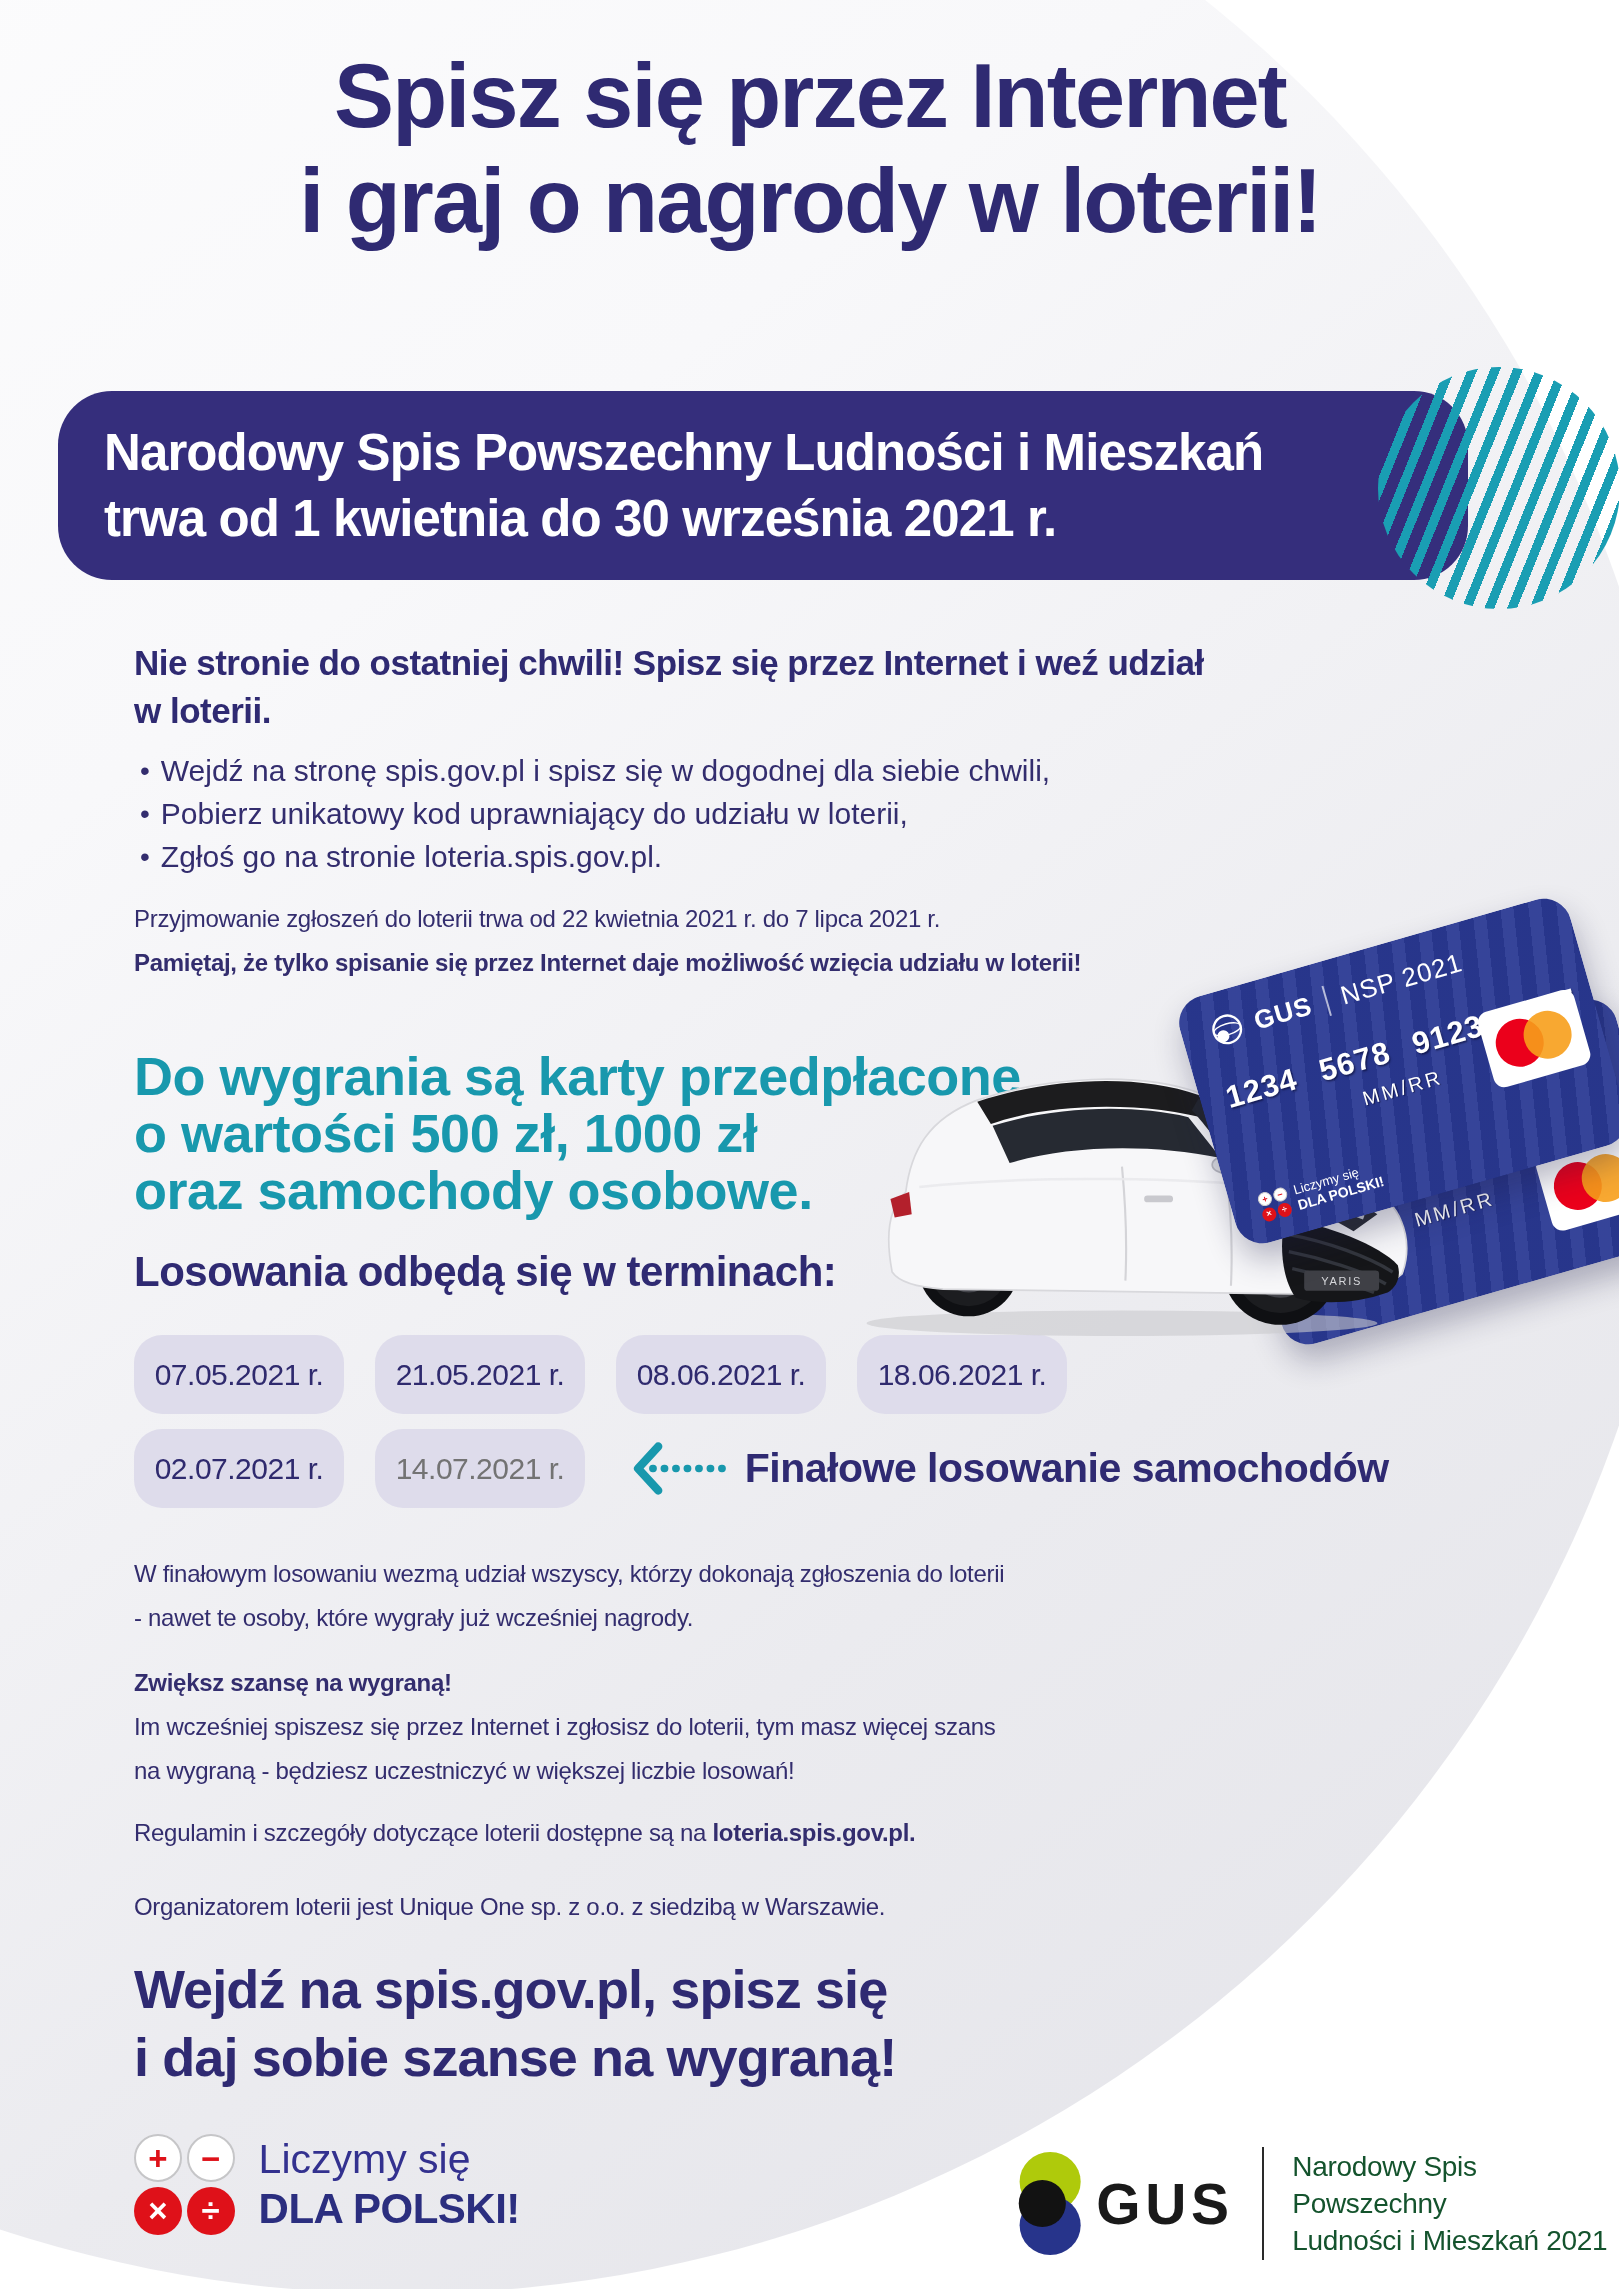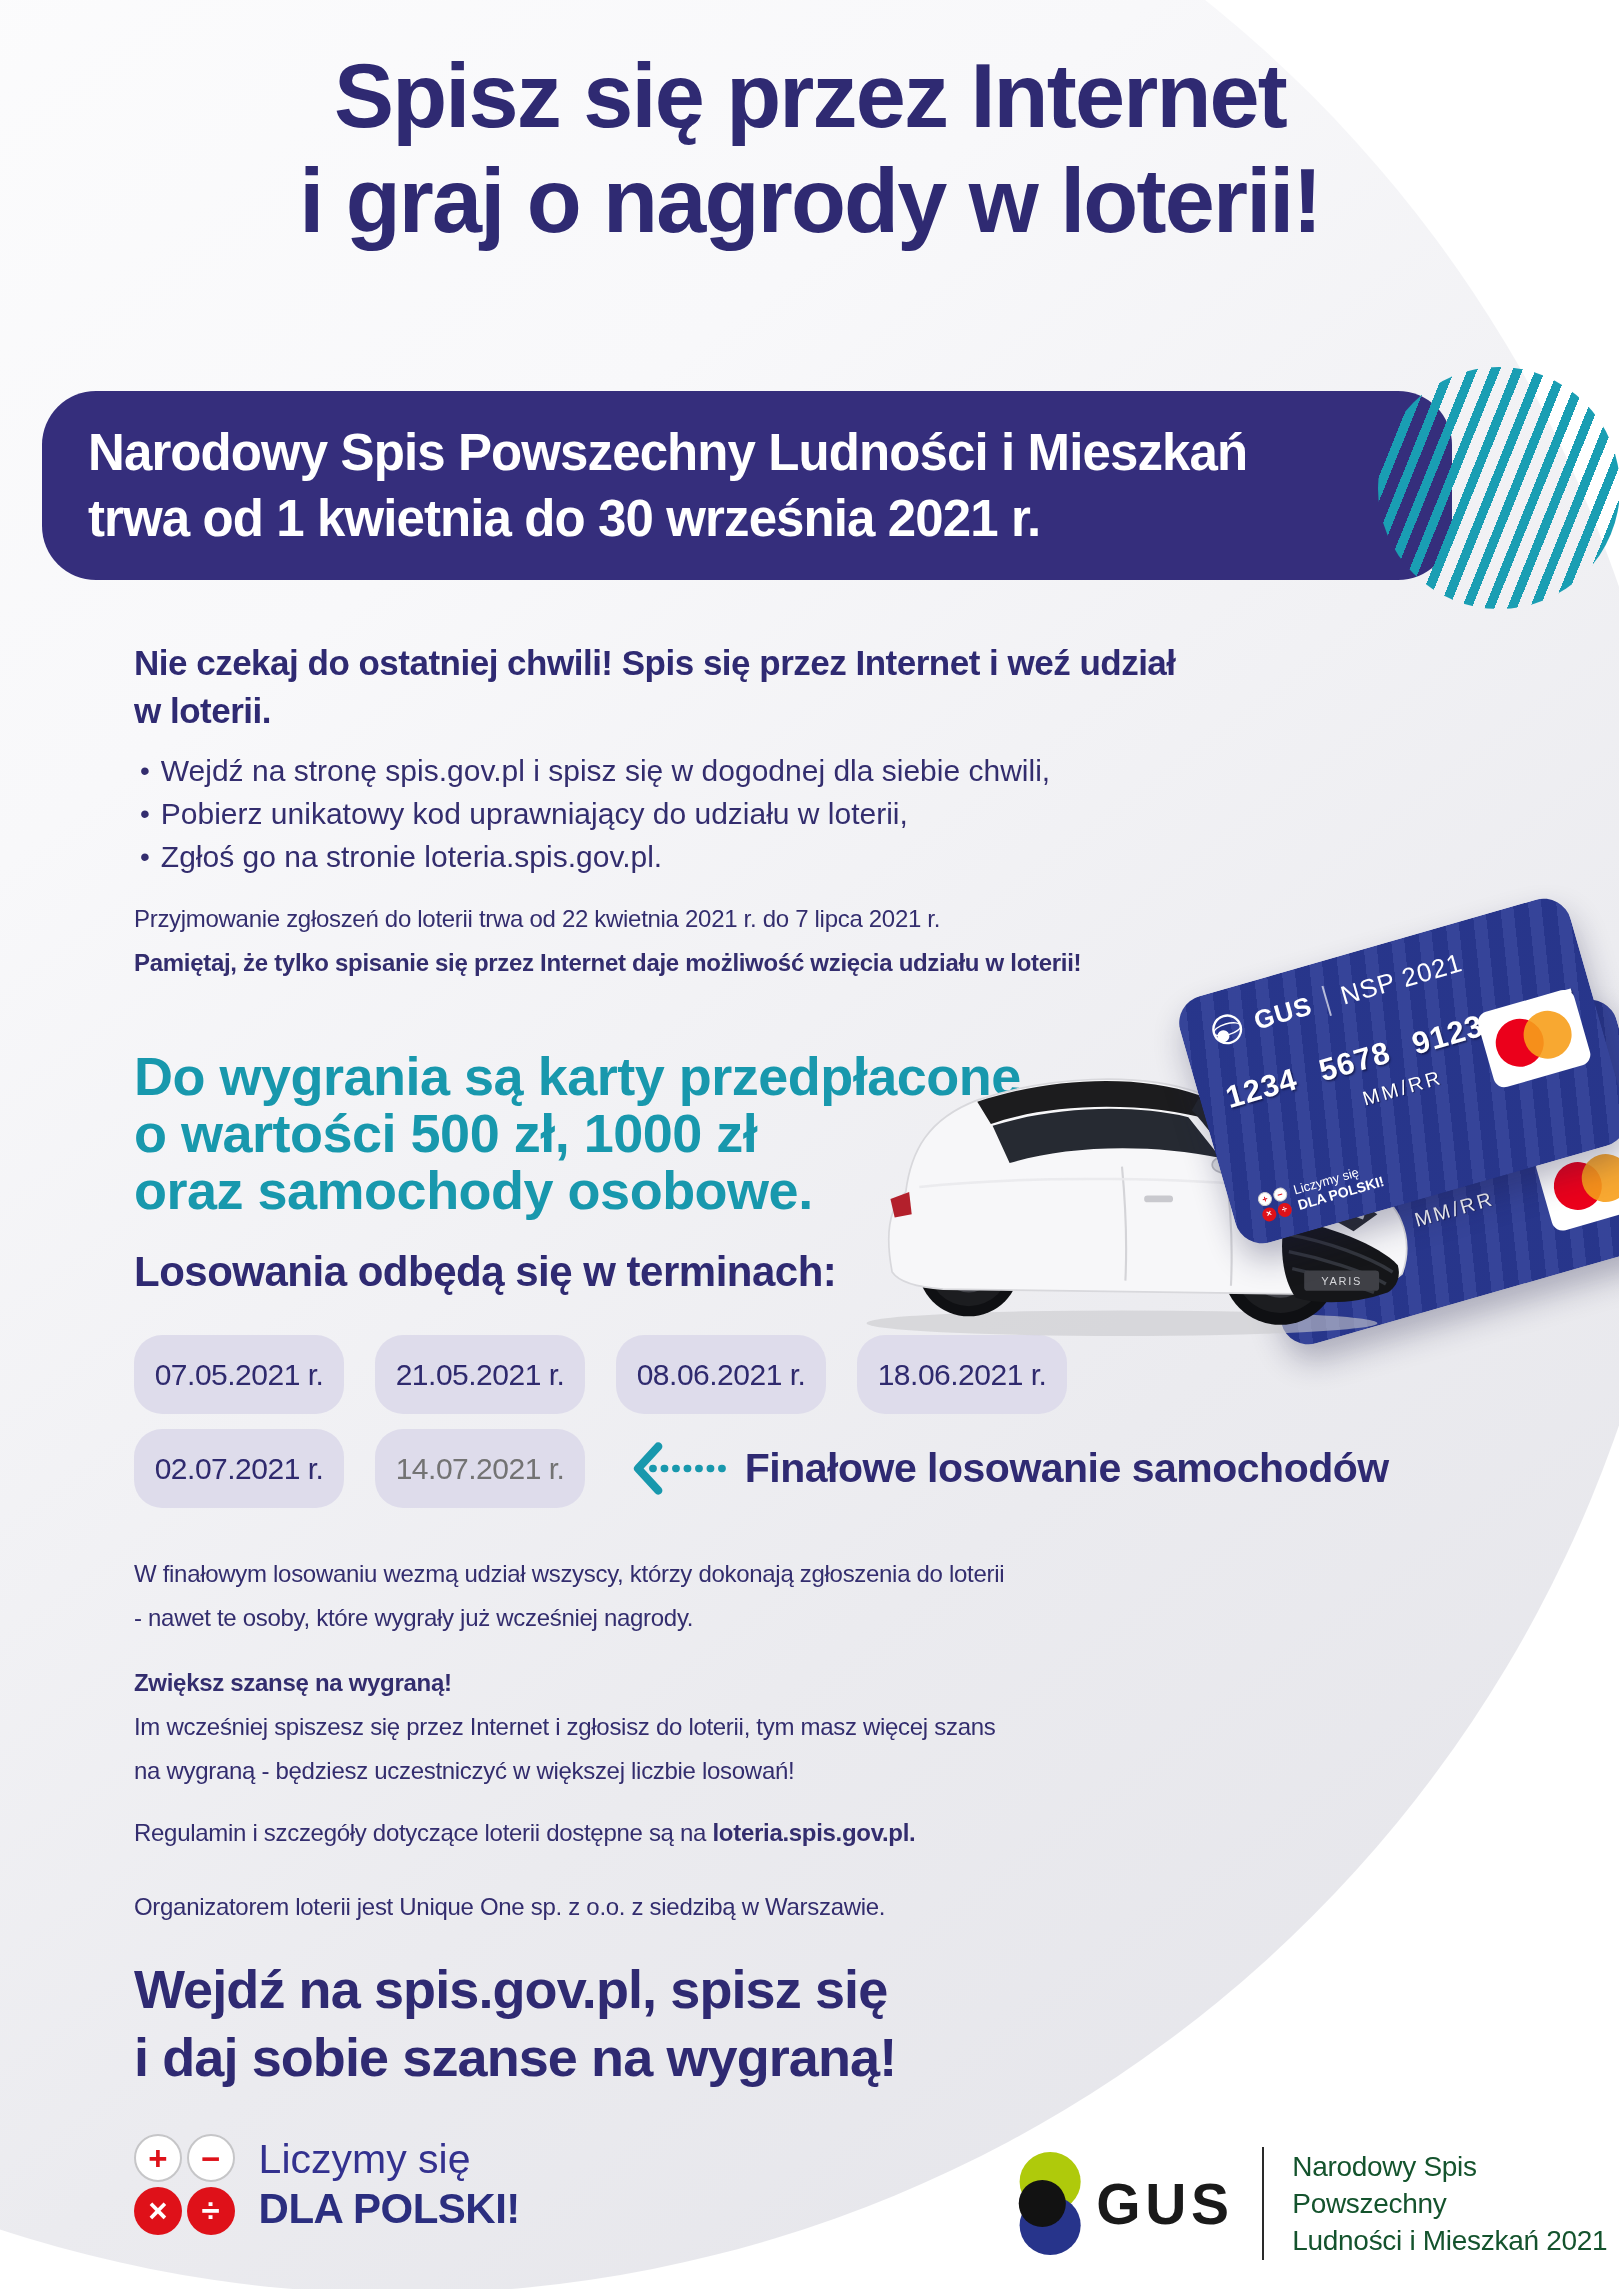--- a/index.html
+++ b/index.html
@@ -16,21 +16,21 @@
 
   
   .page-title {
     left:0; right:0; top:44px; text-align:center;
     font-size:90px; line-height:105px; font-weight:700;
     color:#2F2A72; letter-spacing:-1.8px; z-index:2;
   }
 
   
   .banner {
-    left:42px; top:391px; width:1410px; height:189px;
+    left:58px; top:391px; width:1410px; height:189px;
     background:#352E7C; border-radius:54px;
     display:flex; flex-direction:column; justify-content:center;
     padding-left:46px; box-sizing:border-box;
     color:#ffffff; font-size:51px; font-weight:700; line-height:66px;
     letter-spacing:-0.9px; z-index:2;
   }
   .striped-circle {
     left:1378px; top:367px; width:242px; height:242px; border-radius:50%;
     background:repeating-linear-gradient(112deg, #1A9EB3 0 9.2px, transparent 9.2px 21px);
     z-index:3;
@@ -161,21 +161,21 @@
     <div>i graj o nagrody w loterii!</div>
   </div>
 
   <div class="abs banner">
     <div>Narodowy Spis Powszechny Ludności i Mieszkań</div>
     <div>trwa od 1 kwietnia do 30 września 2021 r.</div>
   </div>
   <div class="abs striped-circle"></div>
 
   <div class="abs intro-heading">
-    <div>Nie czekaj do ostatniej chwili! Spis się przez Internet i weź udział</div>
+    <div>Nie stronie do ostatniej chwili! Spisz się przez Internet i weź udział</div>
     <div>w loterii.</div>
   </div>
 
   <div class="abs bullets">
     <div class="bullet-row">
       <span class="bullet-dot">•</span>
       <span>Wejdź na stronę spis.gov.pl i spisz się w dogodnej dla siebie chwili,</span>
     </div>
     <div class="bullet-row">
       <span class="bullet-dot">•</span>

